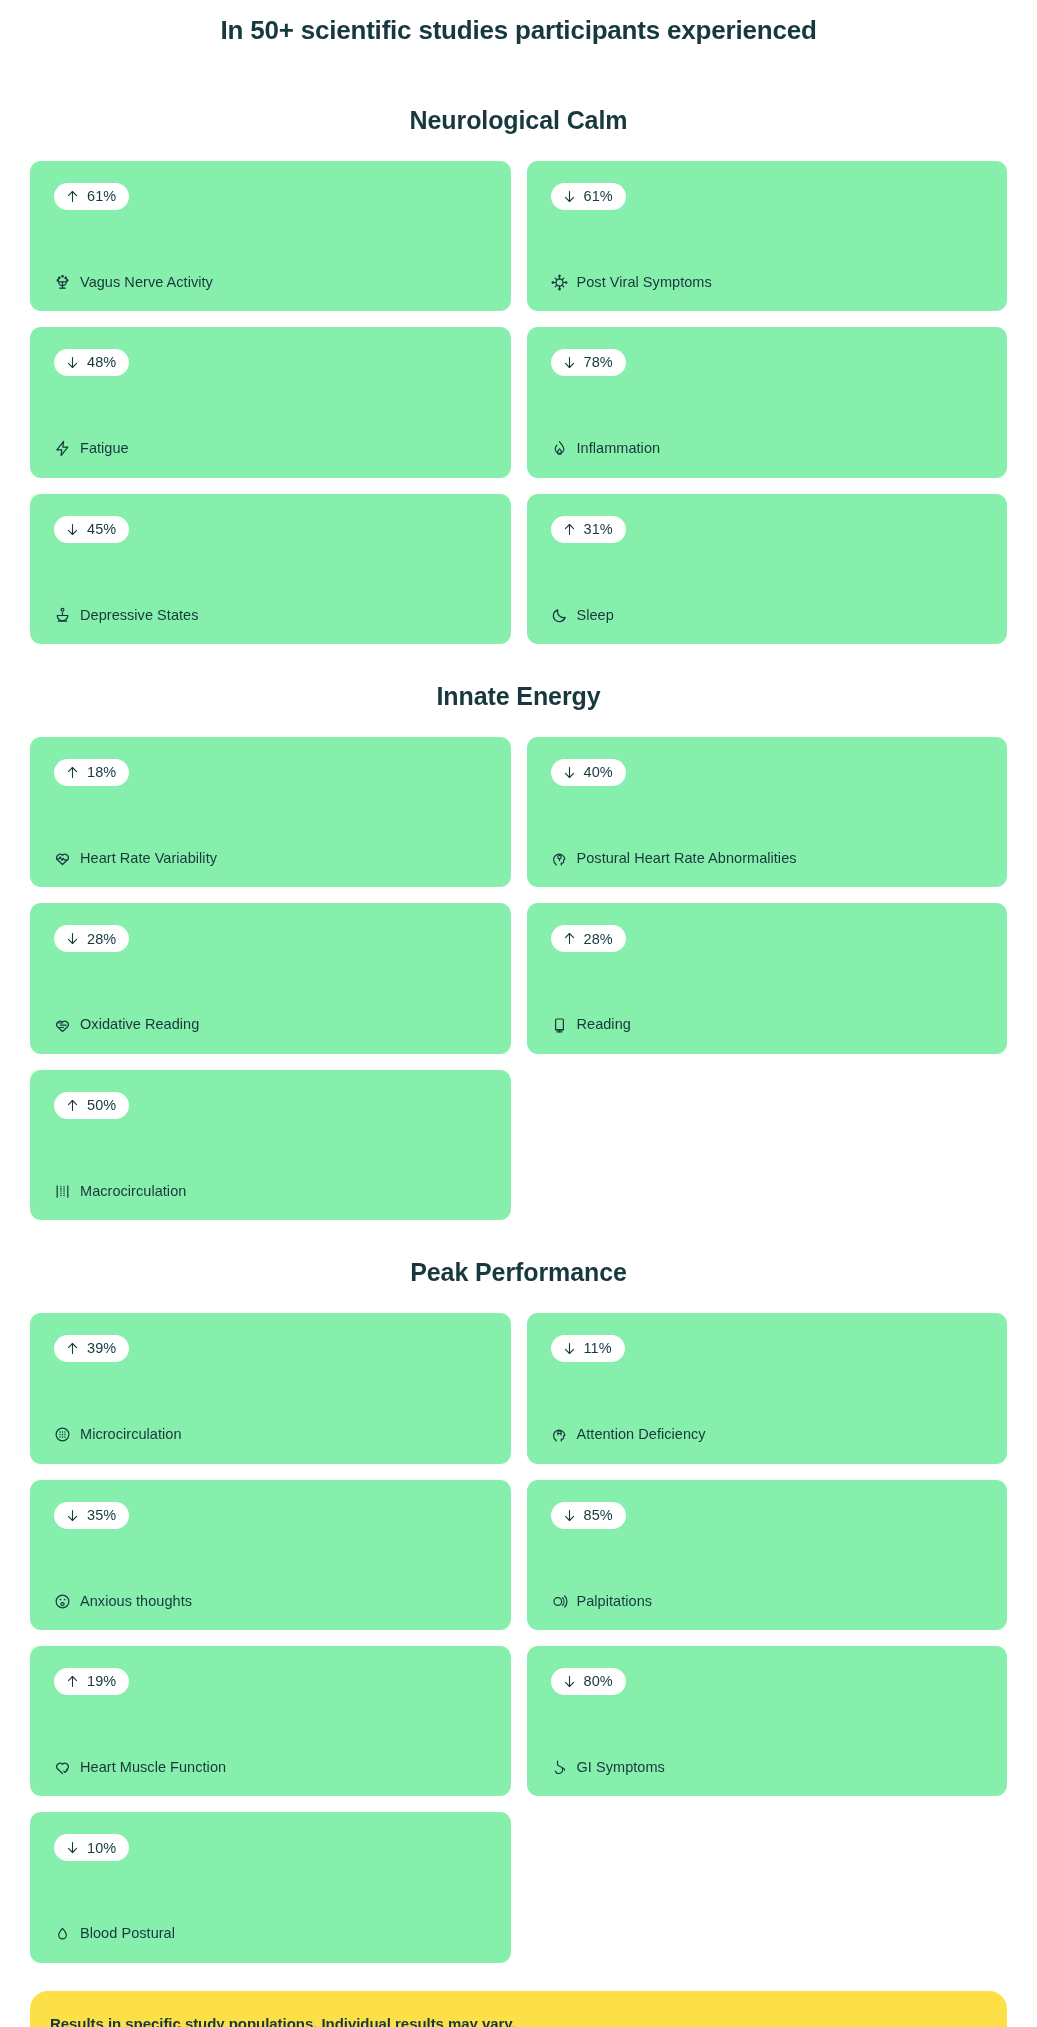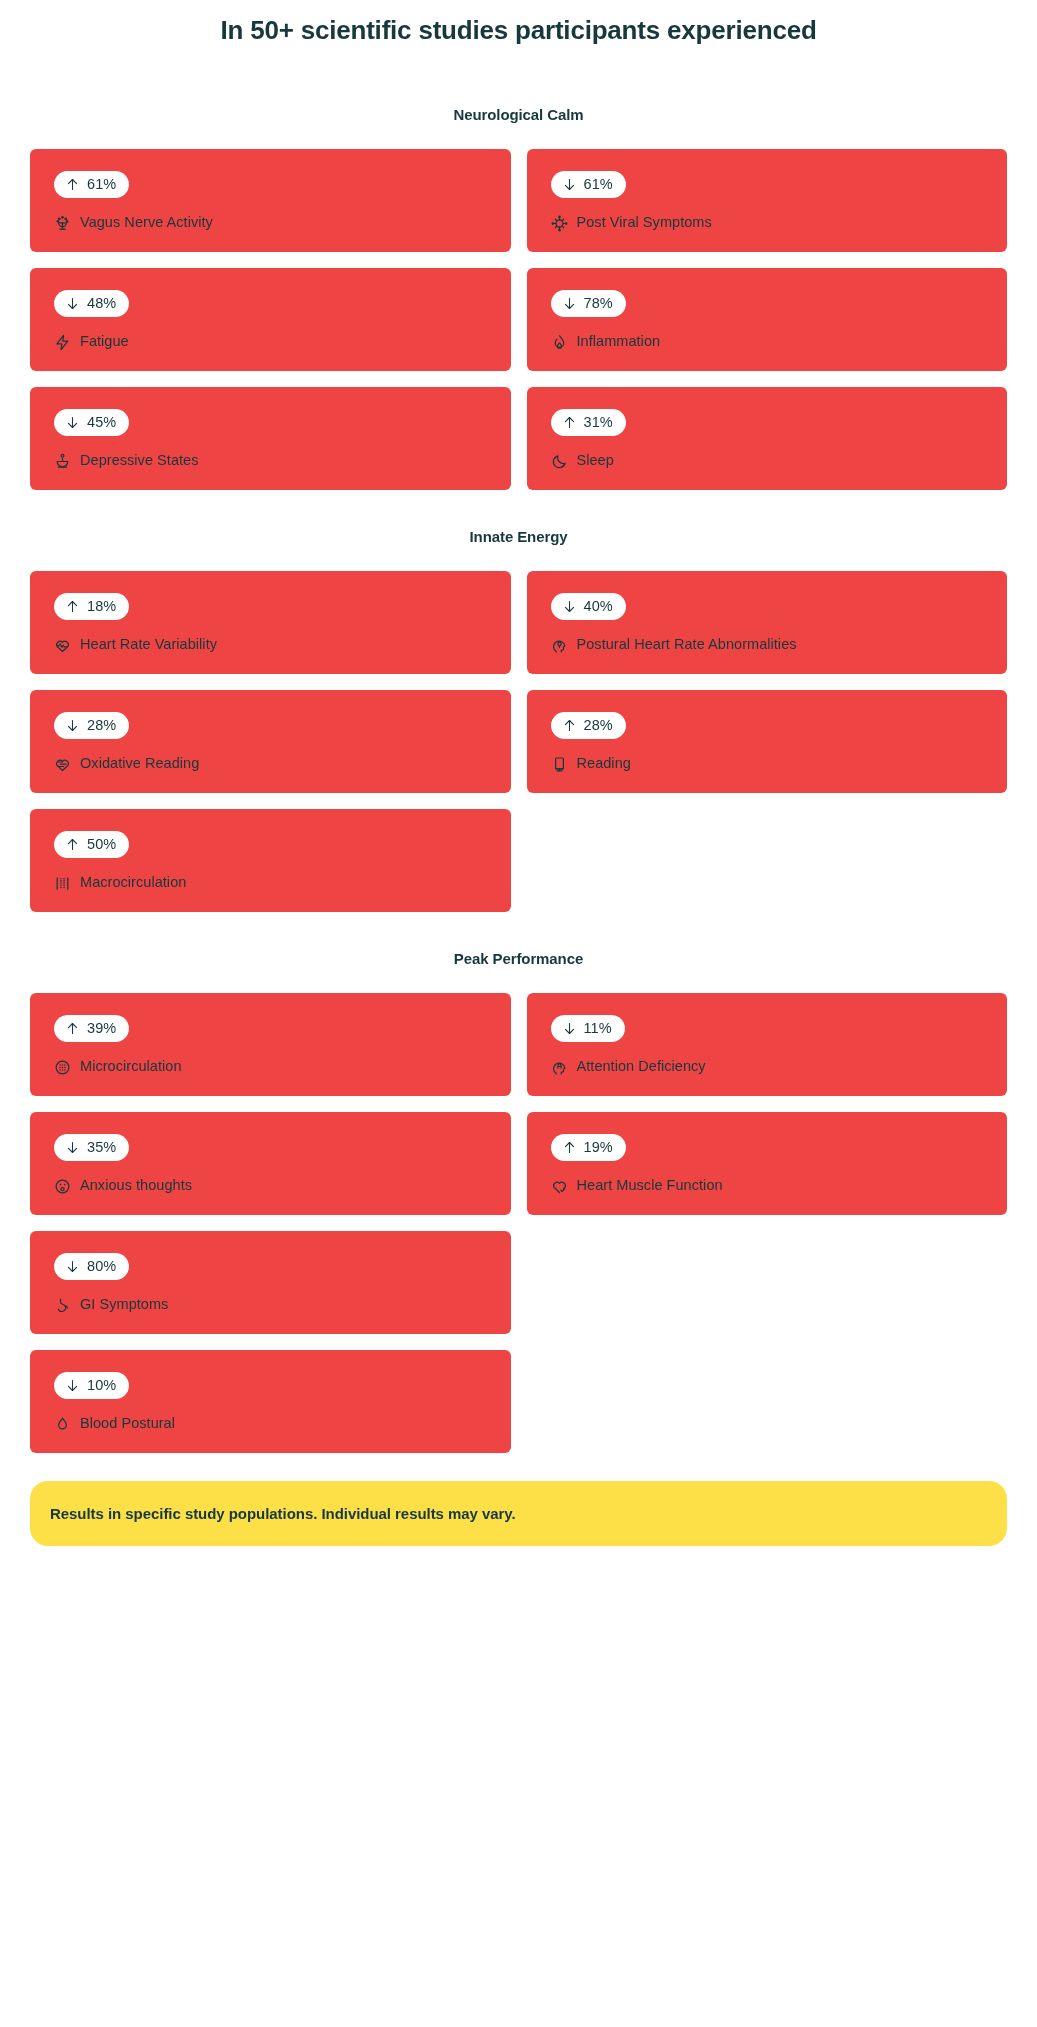--- a/index.html
+++ b/index.html
@@ -29,41 +29,42 @@
     letter-spacing: -0.2px;
     padding-top: 14px;
     padding-bottom: 0;
     line-height: 1.3;
   }
 
   .section { margin-top: 0; }
 
   .section-title {
     text-align: center;
-    font-size: 15px;
+    font-size: 25px;
     font-weight: 700;
     color: #17383d;
     letter-spacing: -0.1px;
   }
 
   .grid {
     display: grid;
     grid-template-columns: 1fr 1fr;
     column-gap: 16px;
     row-gap: 16px;
   }
 
   .card {
-    background: #ef4444;
-    border-radius: 6px;
+    background: #86efac;
+    border-radius: 11px;
     padding: 22px 24px 20px 24px;
     min-height: 103px;
     display: flex;
     flex-direction: column;
     justify-content: space-between;
+    gap: 48px;
   }
 
   .badge {
     display: inline-flex;
     align-items: center;
     gap: 7px;
     background: #ffffff;
     border-radius: 999px;
     padding: 6px 13px 6px 11px;
     align-self: flex-start;
@@ -377,20 +378,37 @@
                   <circle cx="12" cy="12" r="9"></circle>
                   <path d="M9 9.2v.01M15 9.2v.01" stroke-width="2.4"></path>
                   <ellipse cx="12" cy="15.6" rx="2.3" ry="2.1"></ellipse>
                 </svg></span>
               <span class="metric-label">Anxious thoughts</span>
             </div>
           </div>
           <div class="card">
             <div class="badge">
               <span class="badge-arrow" style="color: rgb(23, 56, 61);"><svg viewBox="0 0 24 24" fill="none" stroke="currentColor" stroke-width="1.7" stroke-linecap="round" stroke-linejoin="round" width="15" height="15">
+                  <path d="M12 4v16"></path>
+                  <path d="M5.5 13.5 12 20l6.5-6.5"></path>
+                </svg></span>
+              <span class="badge-value">85%</span>
+            </div>
+            <div class="metric">
+              <span class="metric-icon"><svg viewBox="0 0 24 24" fill="none" stroke="currentColor" stroke-width="1.7" stroke-linecap="round" stroke-linejoin="round" width="17" height="17">
+                  <circle cx="9.6" cy="12" r="5.4"></circle>
+                  <path d="M16.2 6.6a8 8 0 0 1 0 10.8"></path>
+                  <path d="M19.4 4.2a11.4 11.4 0 0 1 0 15.6"></path>
+                </svg></span>
+              <span class="metric-label">Palpitations</span>
+            </div>
+          </div>
+          <div class="card">
+            <div class="badge">
+              <span class="badge-arrow" style="color: rgb(23, 56, 61);"><svg viewBox="0 0 24 24" fill="none" stroke="currentColor" stroke-width="1.7" stroke-linecap="round" stroke-linejoin="round" width="15" height="15">
                   <path d="M12 20V4"></path>
                   <path d="M5.5 10.5 12 4l6.5 6.5"></path>
                 </svg></span>
               <span class="badge-value">19%</span>
             </div>
             <div class="metric">
               <span class="metric-icon"><svg viewBox="0 0 24 24" fill="none" stroke="currentColor" stroke-width="1.7" stroke-linecap="round" stroke-linejoin="round" width="17" height="17">
                   <path d="M12 20.5 4.2 13a4.8 4.8 0 0 1 7.8-5.4A4.8 4.8 0 0 1 19.8 13l-2 1.9"></path>
                   <path d="M13.8 17.2l1.8 1.8 3.6-3.8"></path>
                 </svg></span>

